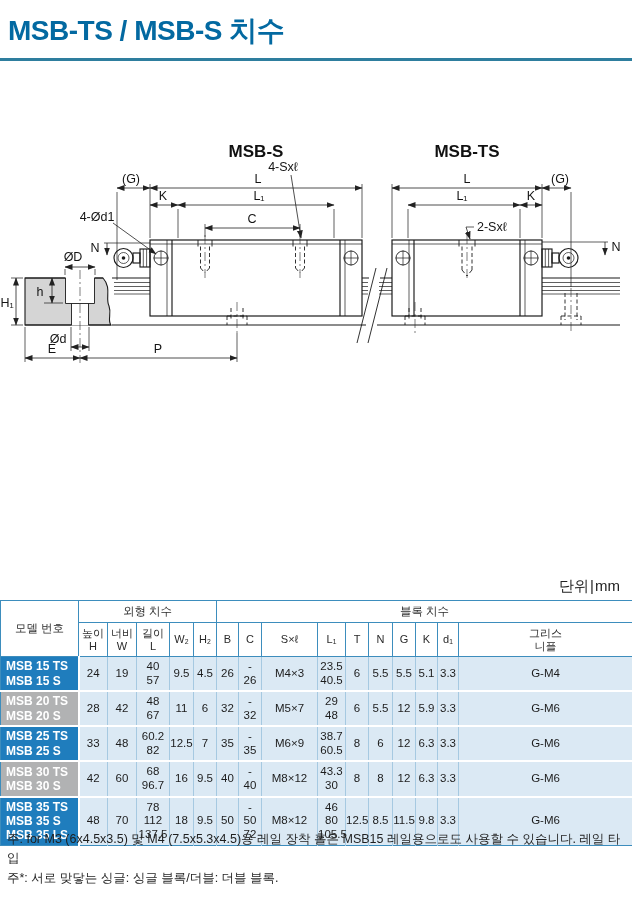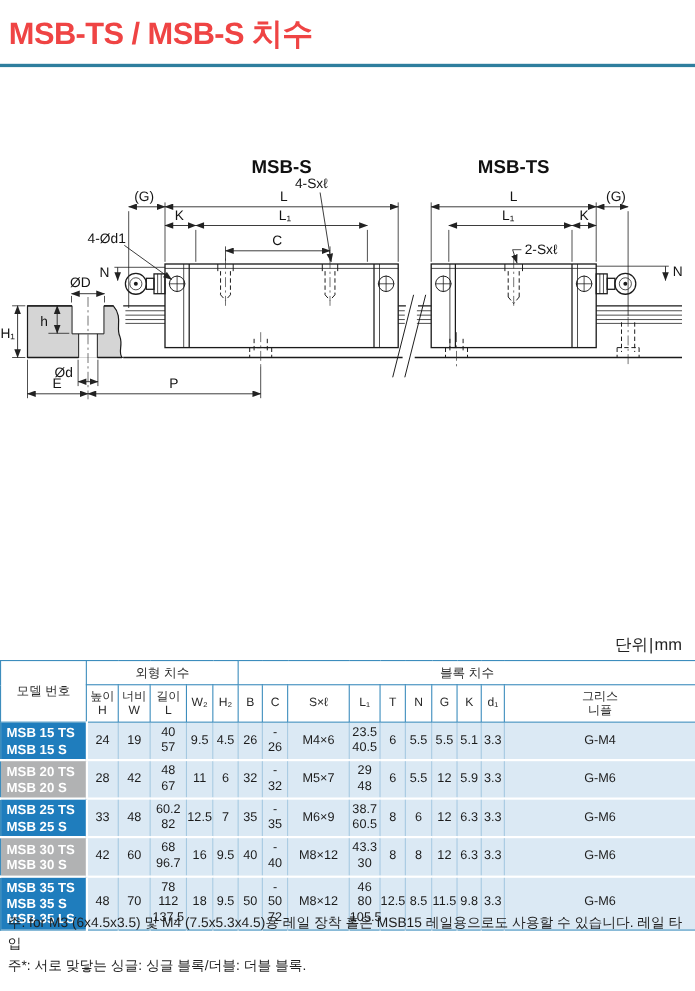--- a/index.html
+++ b/index.html
@@ -1,20 +1,20 @@
 <!DOCTYPE html>
 <html><head>
 <meta charset="utf-8">
 <style>
   html,body{margin:0;padding:0;background:#fff;}
   body{width:632px;height:901px;position:relative;font-family:"Liberation Sans",sans-serif;color:#1e1e1e;overflow:hidden;}
 
   
   .page-header{position:absolute;top:0;left:0;width:632px;}
-  .page-title{font-size:28px;font-weight:bold;color:#ef4444;padding:12px 0 0 8px;letter-spacing:-0.5px;}
+  .page-title{font-size:28px;font-weight:bold;color:#0369a1;padding:12px 0 0 8px;letter-spacing:-0.5px;}
   .title-rule{margin-top:8px;width:632px;height:3px;background:#2e7e9e;}
 
   
   svg.diagram{position:absolute;top:130px;left:0;}
   svg .oln{fill:none;stroke:#1b1b1b;stroke-width:1.15;}
   svg .med{fill:none;stroke:#1b1b1b;stroke-width:0.9;}
   svg .thin{fill:none;stroke:#1b1b1b;stroke-width:0.7;}
   svg .dim{fill:none;stroke:#222;stroke-width:0.8;}
   svg .dash{fill:none;stroke:#1b1b1b;stroke-width:0.9;stroke-dasharray:4 2.5;}
   svg .cl{fill:none;stroke:#2a2a2a;stroke-width:0.6;stroke-dasharray:9 3 2 3;}
@@ -259,21 +259,21 @@
 MSB 15 S</th>
         <td>24</td>
         <td>19</td>
         <td>40
 57</td>
         <td>9.5</td>
         <td>4.5</td>
         <td>26</td>
         <td>-
 26</td>
-        <td>M4×6</td>
+        <td>M4×3</td>
         <td>23.5
 40.5</td>
         <td>6</td>
         <td>5.5</td>
         <td>5.5</td>
         <td>5.1</td>
         <td>3.3</td>
         <td>G-M4</td>
       </tr>
       <tr>

